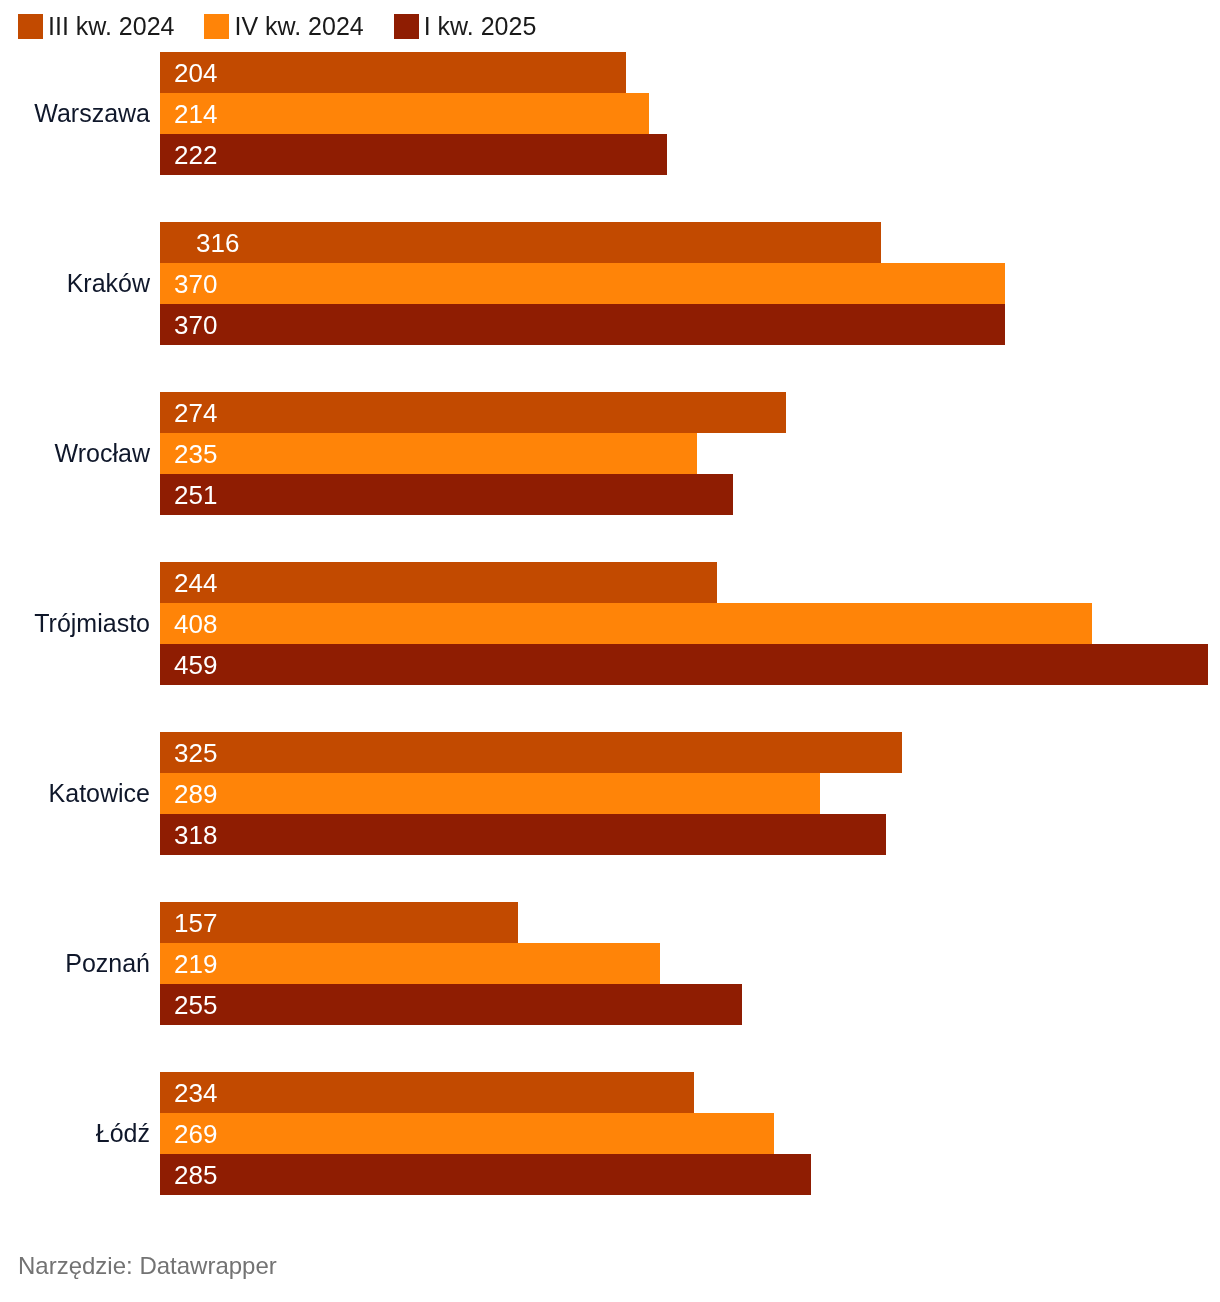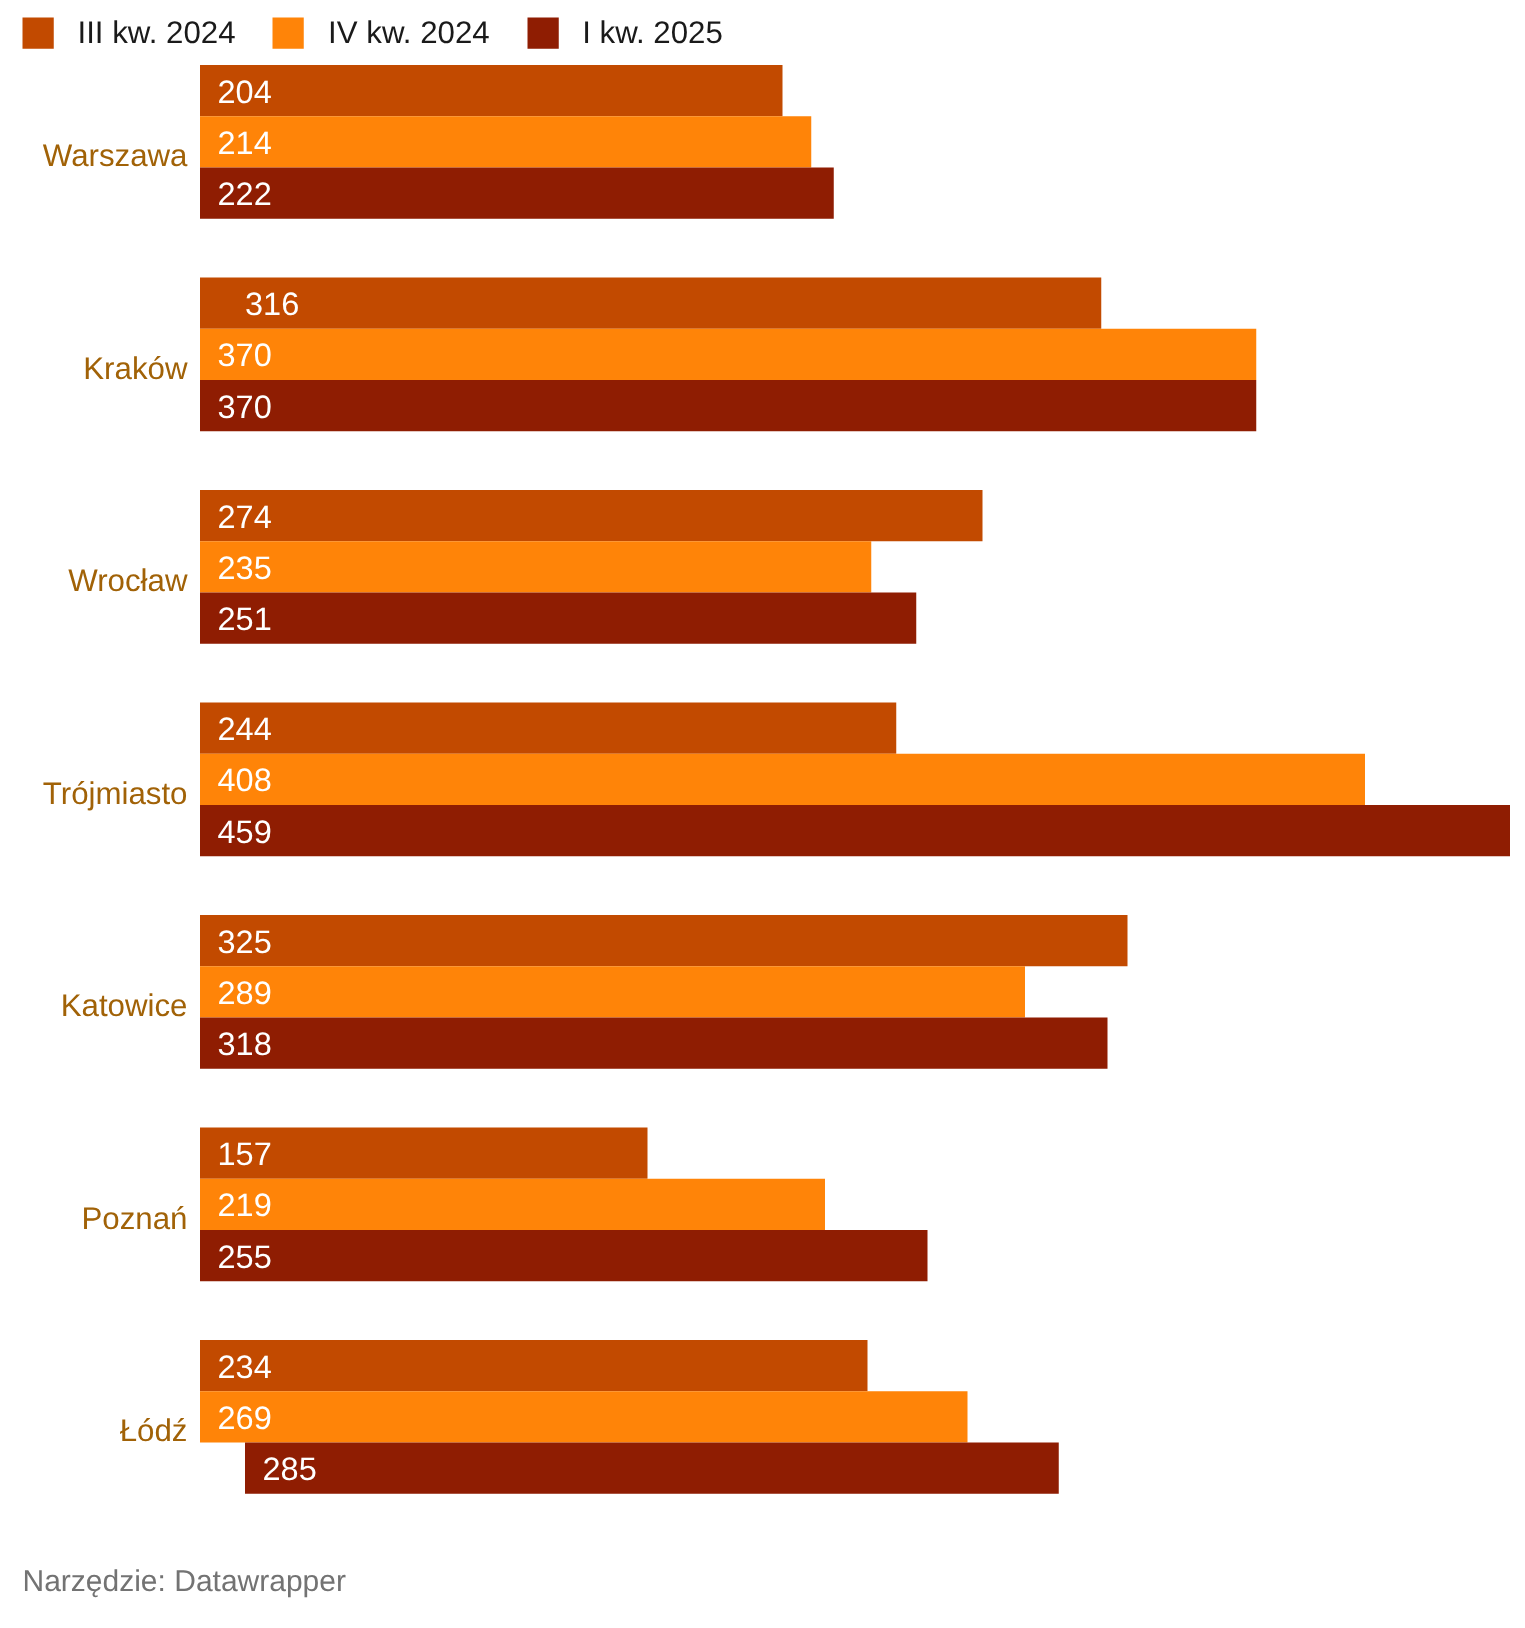--- a/index.html
+++ b/index.html
@@ -21,21 +21,21 @@
     display: flex;
     align-items: center;
     gap: 30px;
     padding: 18px 0 0 18px;
     height: 34px;
     box-sizing: border-box;
   }
   .legend-item {
     display: flex;
     align-items: center;
-    gap: 19px;
+    gap: 5px;
   }
   .legend-swatch {
     width: 25px;
     height: 25px;
     flex: 0 0 25px;
     display: block;
   }
   .legend-label {
     font-size: 25px;
     line-height: 25px;
@@ -50,27 +50,27 @@
     width: 1220px;
   }
   .group {
     position: relative;
     margin-bottom: 47px;
   }
   .group-label {
     position: absolute;
     left: 0;
     width: 150px;
-    top: 12px;
+    top: 0;
     height: 123px;
     display: flex;
     align-items: center;
     justify-content: flex-end;
     font-size: 25px;
-    color: #a16207;
+    color: #0f172a;
     white-space: nowrap;
   }
   .bars {
     margin-left: 160px;
   }
   .bar-row {
     position: relative;
     height: 41px;
   }
   .bar {
@@ -243,21 +243,21 @@
           <div class="bar" style="background: rgb(194, 74, 0); width: 534.275px;">
             <span class="bar-value">234</span>
           </div>
         </div>
         <div class="bar-row">
           <div class="bar" style="background: rgb(255, 132, 8); width: 614.187px;">
             <span class="bar-value">269</span>
           </div>
         </div>
         <div class="bar-row">
-          <div class="bar" style="background: rgb(143, 29, 2); width: 650.719px; margin-left: 36px;">
+          <div class="bar" style="background: rgb(143, 29, 2); width: 650.719px;">
             <span class="bar-value">285</span>
           </div>
         </div>
       </div>
     </div>
   </div>
 
 <div id="footer">Narzędzie: Datawrapper</div>
 
 </body></html>

